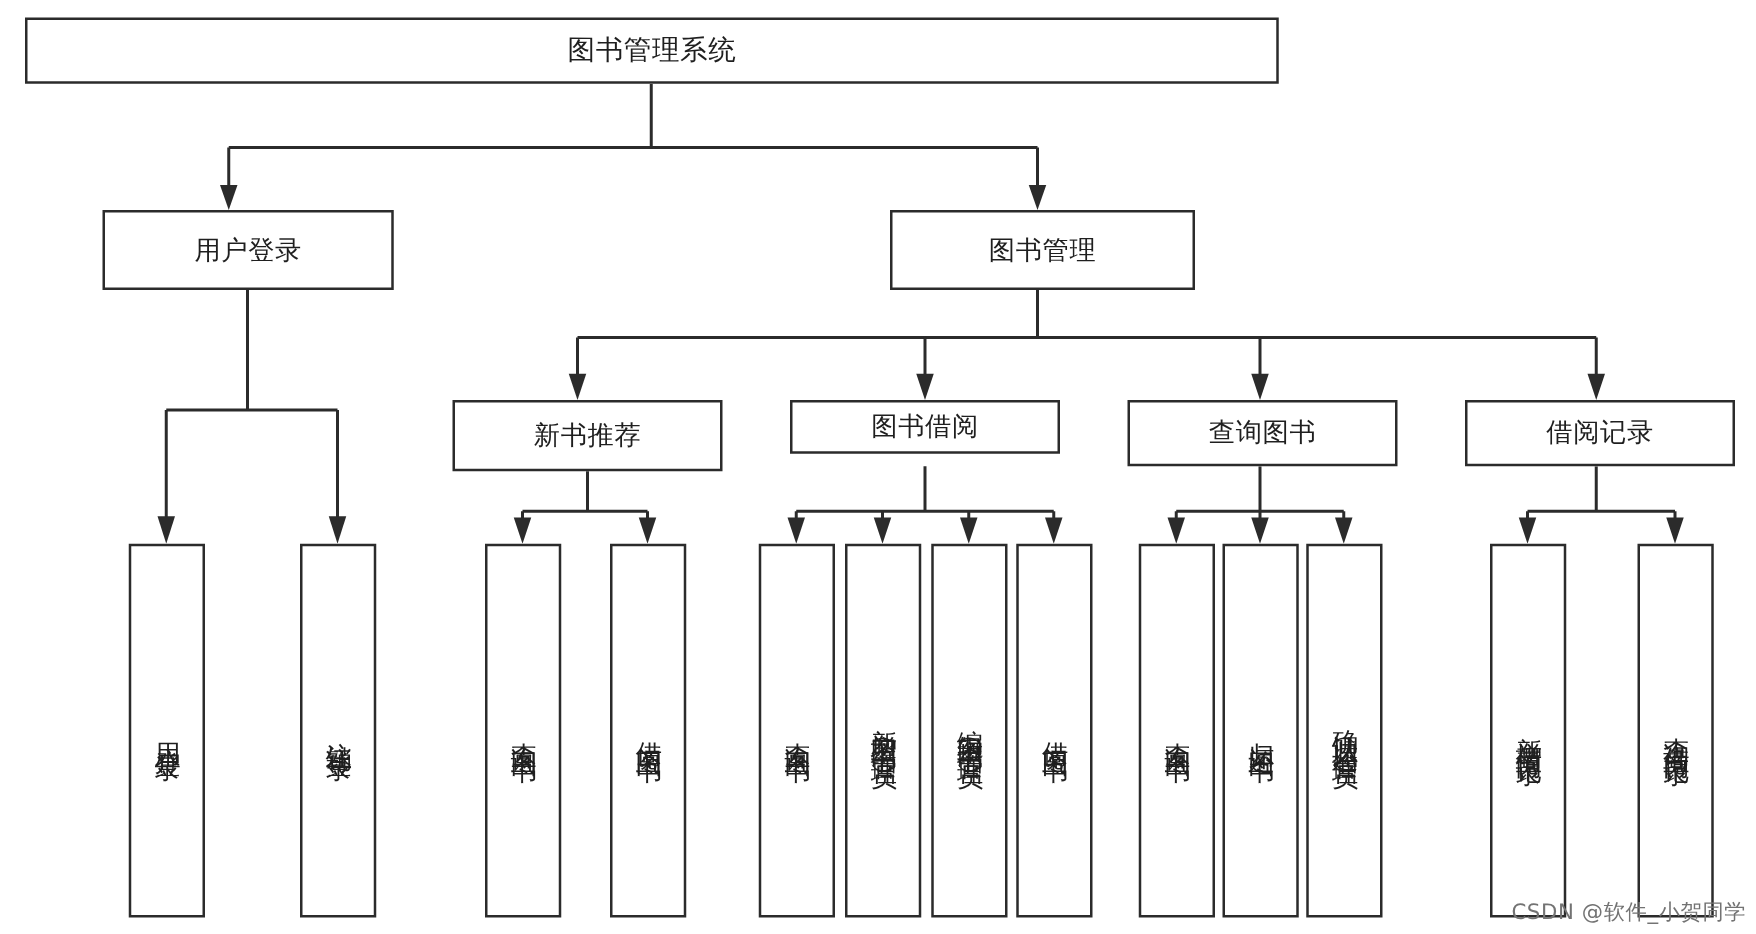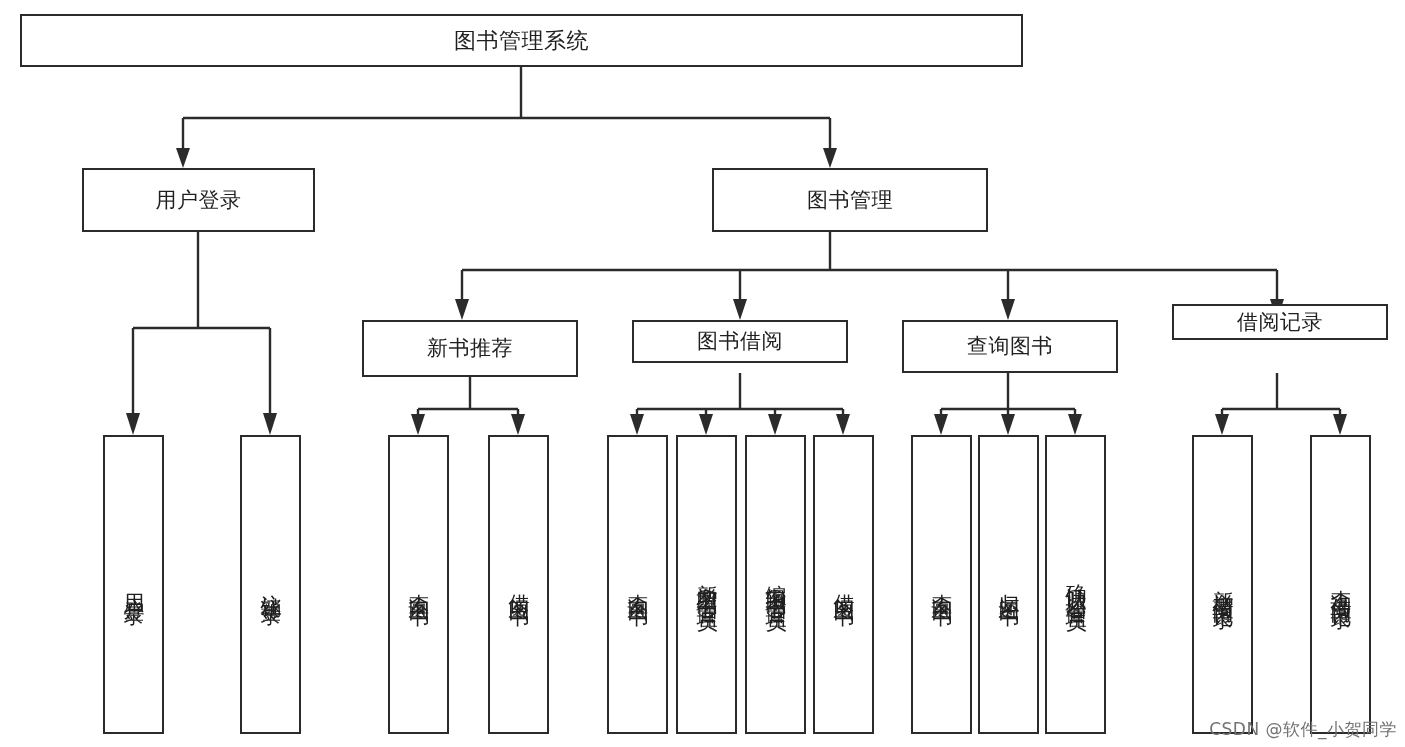--- a/index.html
+++ b/index.html
@@ -172,37 +172,37 @@
   </svg>
 
   <div class="node horiz root" style="left:20px; top:14px; width:1003px; height:53px;">
     <span class="label">图书管理系统</span>
   </div>
 
   <div class="node horiz" style="left:82px; top:168px; width:233px; height:64px;">
     <span class="label">用户登录</span>
   </div>
 
-  <div class="node horiz" style="left:712px; top:168px; width:276px; height:64px;">
+  <div class="node horiz" style="left:712px; top:168px; width:244px; height:64px;">
     <span class="label">图书管理</span>
   </div>
 
   <div class="node horiz" style="left:362px; top:320px; width:216px; height:57px;">
     <span class="label">新书推荐</span>
   </div>
 
   <div class="node horiz" style="left:632px; top:320px; width:216px; height:43px;">
     <span class="label">图书借阅</span>
   </div>
 
   <div class="node horiz" style="left:902px; top:320px; width:216px; height:53px;">
     <span class="label">查询图书</span>
   </div>
 
-  <div class="node horiz" style="left:1172px; top:304px; width:216px; height:36px;">
+  <div class="node horiz" style="left:1172px; top:320px; width:216px; height:53px;">
     <span class="label">借阅记录</span>
   </div>
 
   <div class="node vert" style="left:103px; top:435px; width:61px; height:299px;">
     <span class="label">用户登录</span>
   </div>
   <div class="node vert" style="left:240px; top:435px; width:61px; height:299px;">
     <span class="label">注销登录</span>
   </div>
 

